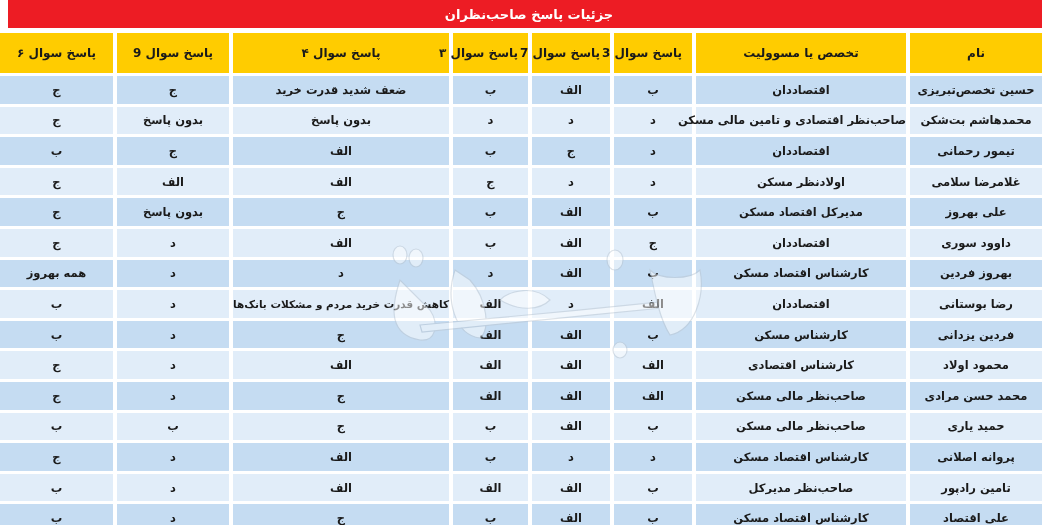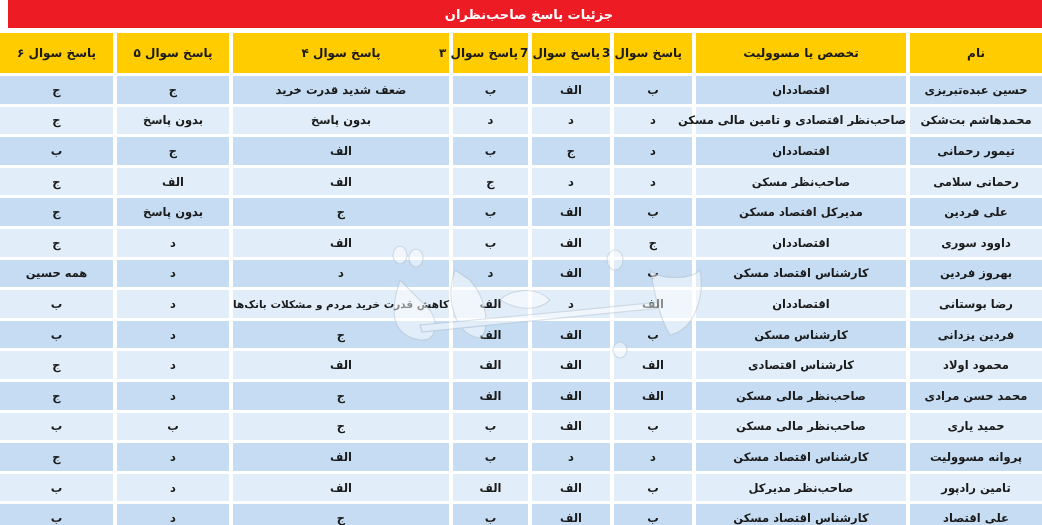--- a/index.html
+++ b/index.html
@@ -47,27 +47,27 @@
     <col style="width:113px">
   </colgroup>
   <thead>
     <tr>
       <th>نام</th>
       <th>تخصص یا مسوولیت</th>
       <th>پاسخ سوال 3</th>
       <th>پاسخ سوال 7</th>
       <th>پاسخ سوال ۳</th>
       <th>پاسخ سوال ۴</th>
-      <th>پاسخ سوال ۵</th>
+      <th>پاسخ سوال 9</th>
       <th>پاسخ سوال ۶</th>
     </tr>
   </thead>
   <tbody>
     <tr>
-      <td>حسین عبده‌تبریزی</td>
+      <td>حسین تخصص‌تبریزی</td>
       <td>اقتصاددان</td>
       <td>ب</td>
       <td>الف</td>
       <td>ب</td>
       <td>ضعف شدید قدرت خرید</td>
       <td>ج</td>
       <td>ج</td>
     </tr>
     <tr>
       <td>محمدهاشم بت‌شکن</td>
@@ -83,31 +83,31 @@
       <td>تیمور رحمانی</td>
       <td>اقتصاددان</td>
       <td>د</td>
       <td>ج</td>
       <td>ب</td>
       <td>الف</td>
       <td>ج</td>
       <td>ب</td>
     </tr>
     <tr>
-      <td>رحمانی سلامی</td>
-      <td>صاحب‌نظر مسکن</td>
-      <td>د</td>
-      <td>د</td>
-      <td>ج</td>
-      <td>الف</td>
-      <td>الف</td>
-      <td>ج</td>
-    </tr>
-    <tr>
-      <td>علی فردین</td>
+      <td>غلامرضا سلامی</td>
+      <td>اولاد‌نظر مسکن</td>
+      <td>د</td>
+      <td>د</td>
+      <td>ج</td>
+      <td>الف</td>
+      <td>الف</td>
+      <td>ج</td>
+    </tr>
+    <tr>
+      <td>علی بهروز</td>
       <td>مدیرکل اقتصاد مسکن</td>
       <td>ب</td>
       <td>الف</td>
       <td>ب</td>
       <td>ج</td>
       <td>بدون پاسخ</td>
       <td>ج</td>
     </tr>
     <tr>
       <td>داوود سوری</td>
@@ -120,21 +120,21 @@
       <td>ج</td>
     </tr>
     <tr>
       <td>بهروز فردین</td>
       <td>کارشناس اقتصاد مسکن</td>
       <td>ب</td>
       <td>الف</td>
       <td>د</td>
       <td>د</td>
       <td>د</td>
-      <td>همه حسین</td>
+      <td>همه بهروز</td>
     </tr>
     <tr>
       <td>رضا بوستانی</td>
       <td>اقتصاددان</td>
       <td>الف</td>
       <td>د</td>
       <td>الف</td>
       <td style="font-size:10.5px;text-align:center;">کاهش قدرت خرید مردم و مشکلات بانک‌ها</td>
       <td>د</td>
       <td>ب</td>
@@ -173,21 +173,21 @@
       <td>حمید یاری</td>
       <td>صاحب‌نظر مالی مسکن</td>
       <td>ب</td>
       <td>الف</td>
       <td>ب</td>
       <td>ج</td>
       <td>ب</td>
       <td>ب</td>
     </tr>
     <tr>
-      <td>پروانه مسوولیت</td>
+      <td>پروانه اصلانی</td>
       <td>کارشناس اقتصاد مسکن</td>
       <td>د</td>
       <td>د</td>
       <td>ب</td>
       <td>الف</td>
       <td>د</td>
       <td>ج</td>
     </tr>
     <tr>
       <td>تامین رادپور</td>

